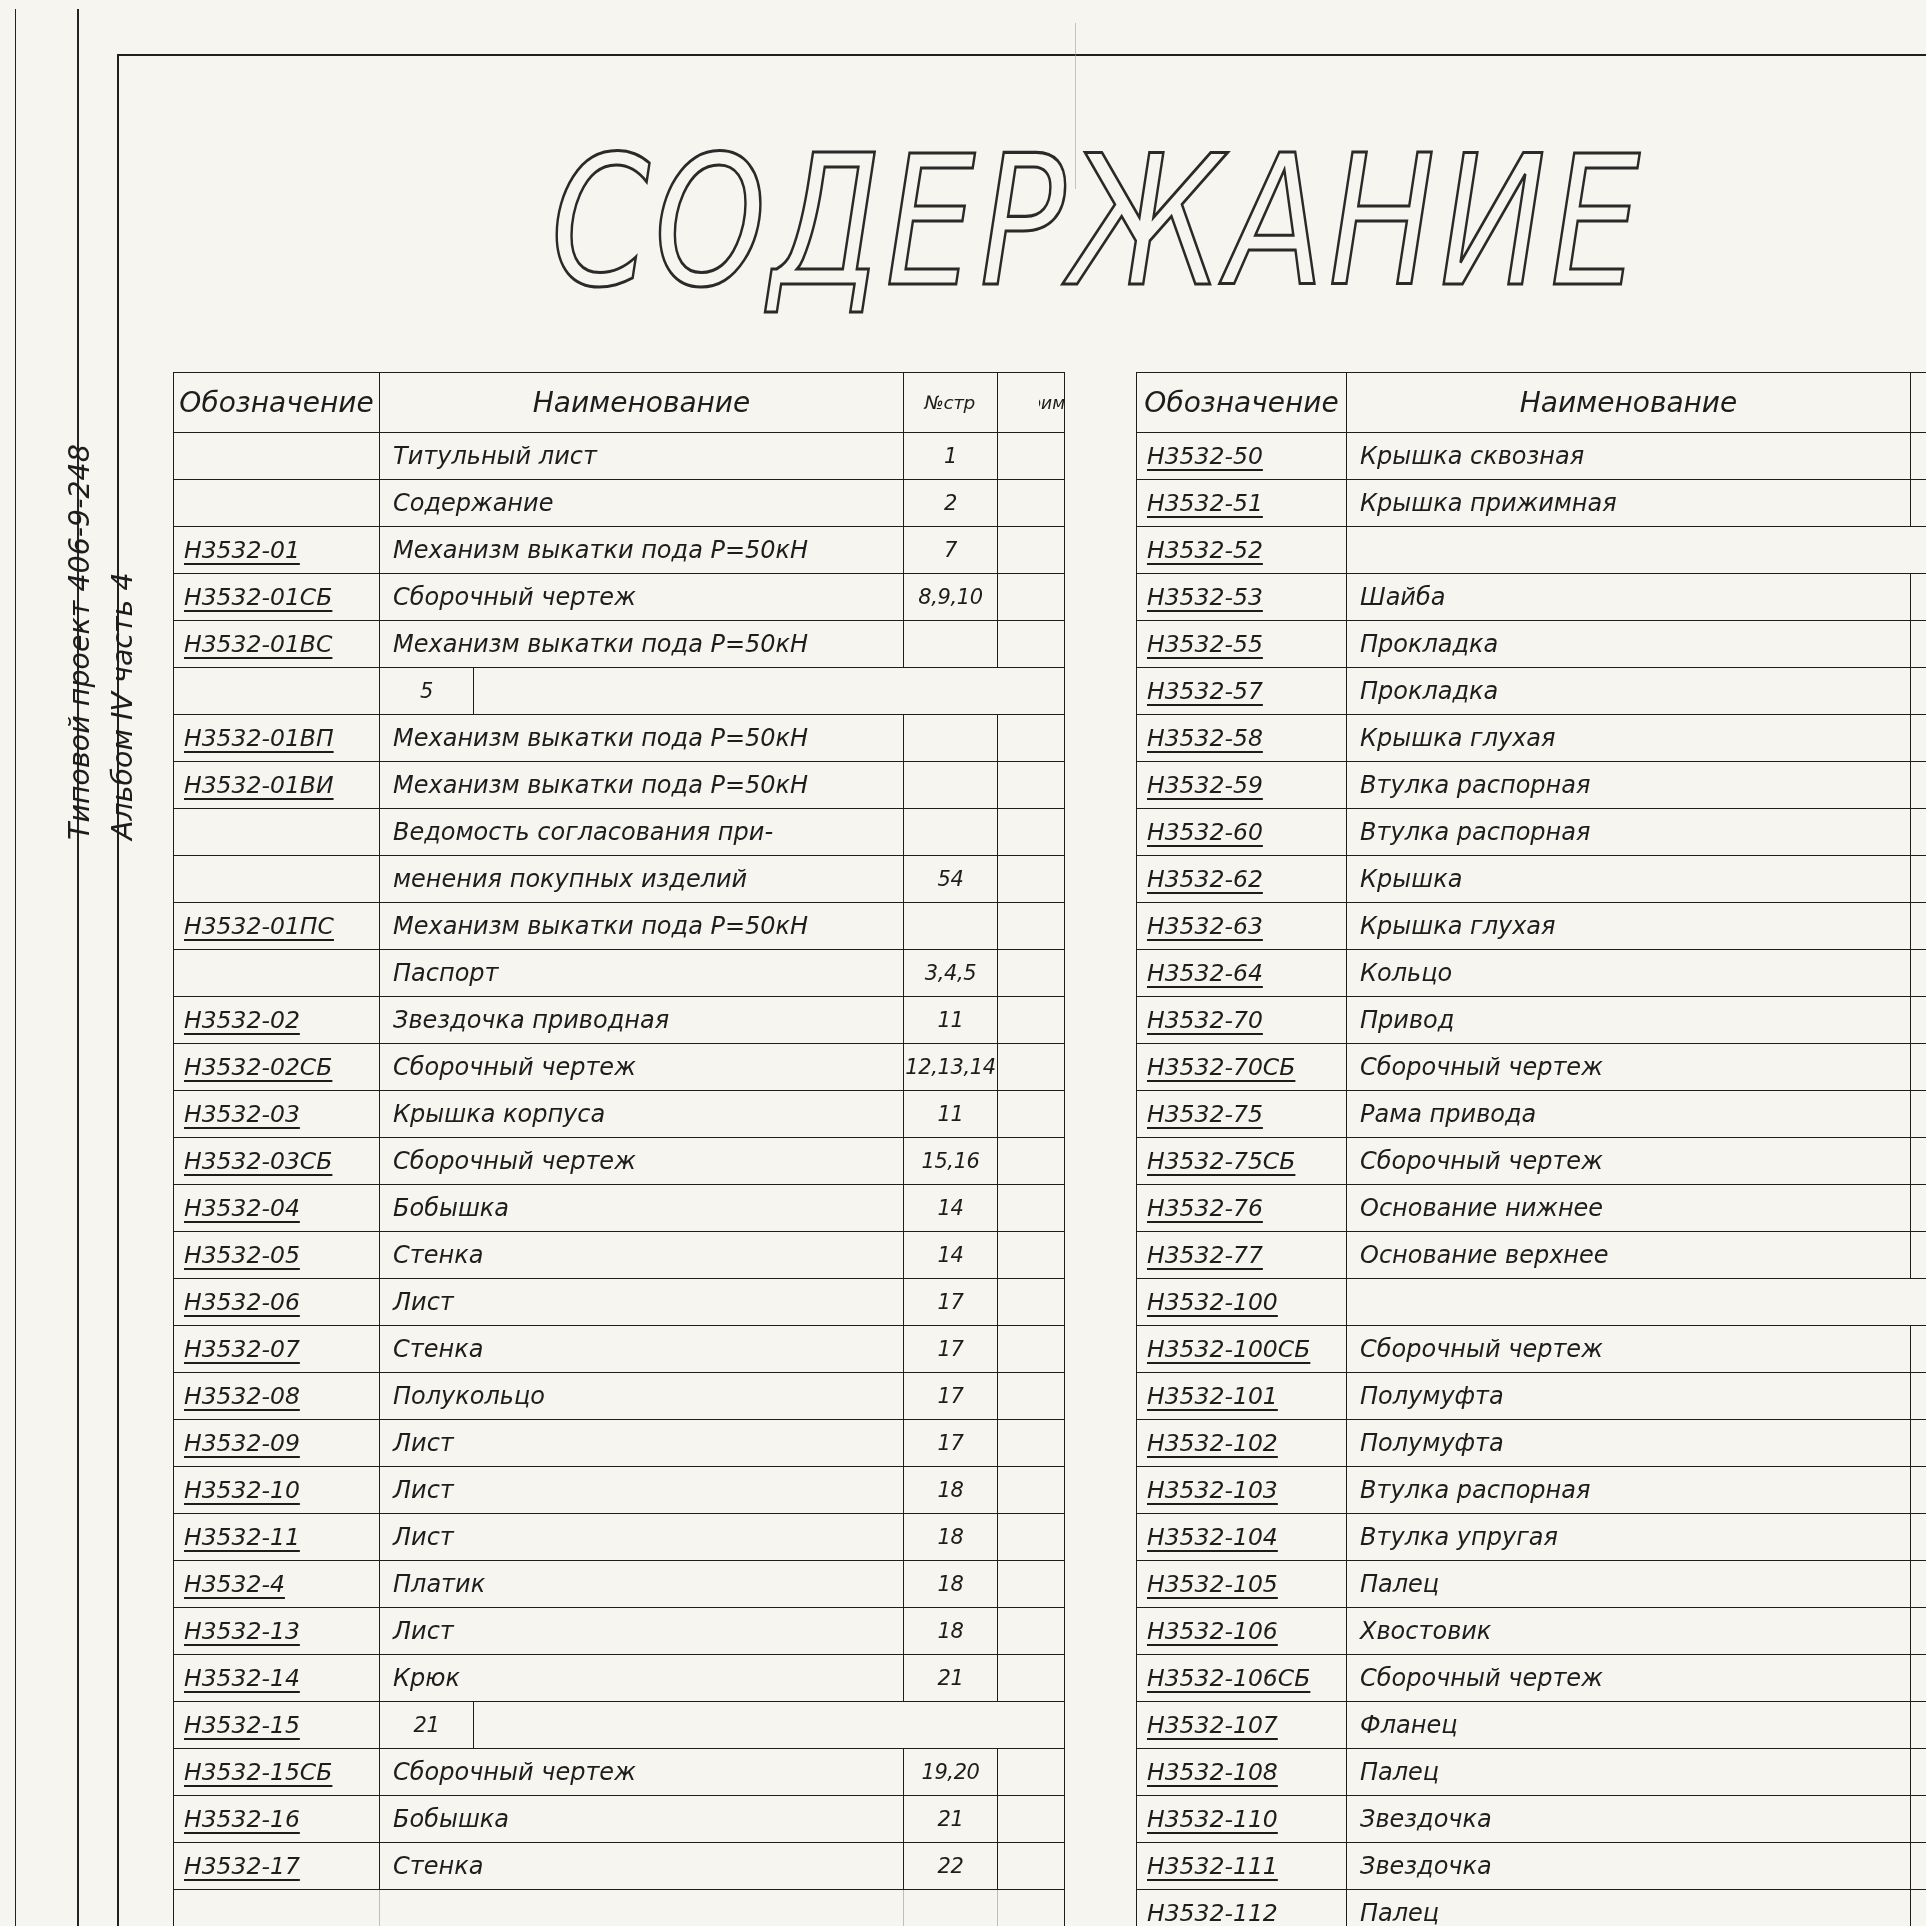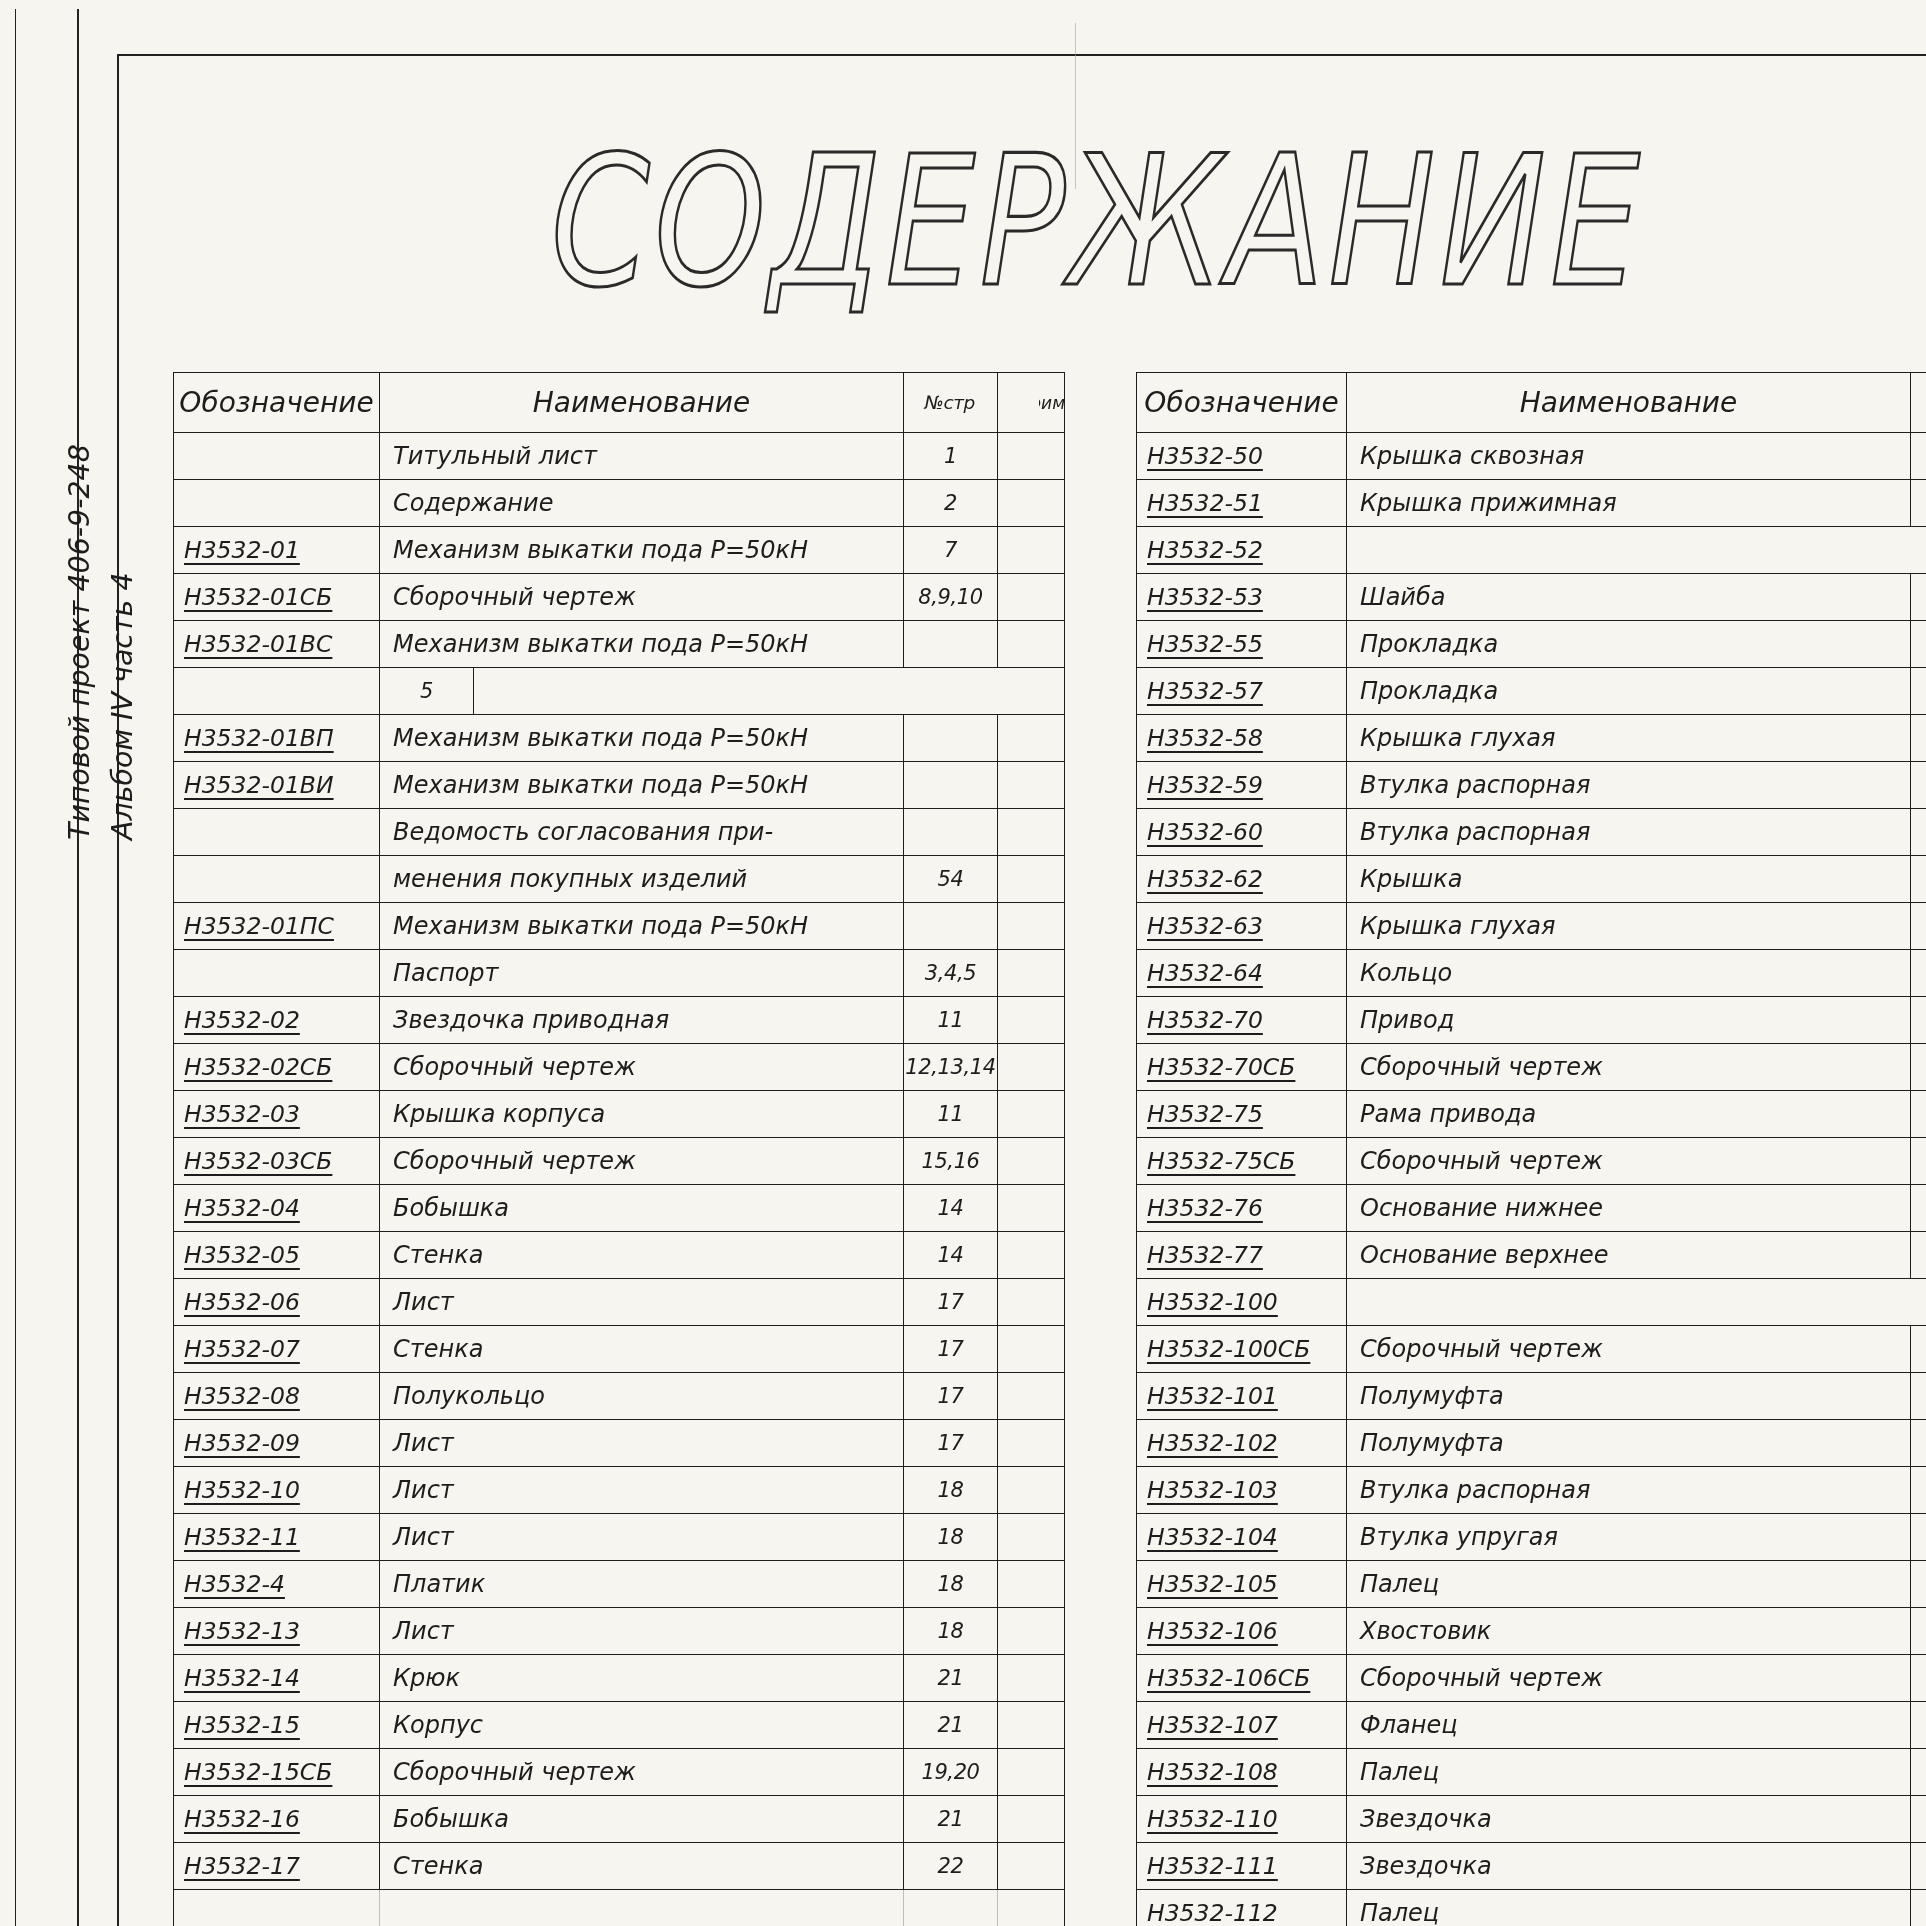--- a/index.html
+++ b/index.html
@@ -451,23 +451,20 @@
           <span>21</span>
         </div>
         <div class="cell c-note">
           <span></span>
         </div>
       </div>
       <div class="trow">
         <div class="cell c-des">
           <span class="des-u">Н3532-15</span>
         </div>
-        <div class="cell c-name">
-          <span>Корпус</span>
-        </div>
         <div class="cell c-page">
           <span>21</span>
         </div>
         <div class="cell c-note">
           <span></span>
         </div>
       </div>
       <div class="trow">
         <div class="cell c-des">
           <span class="des-u">Н3532-15СБ</span>

